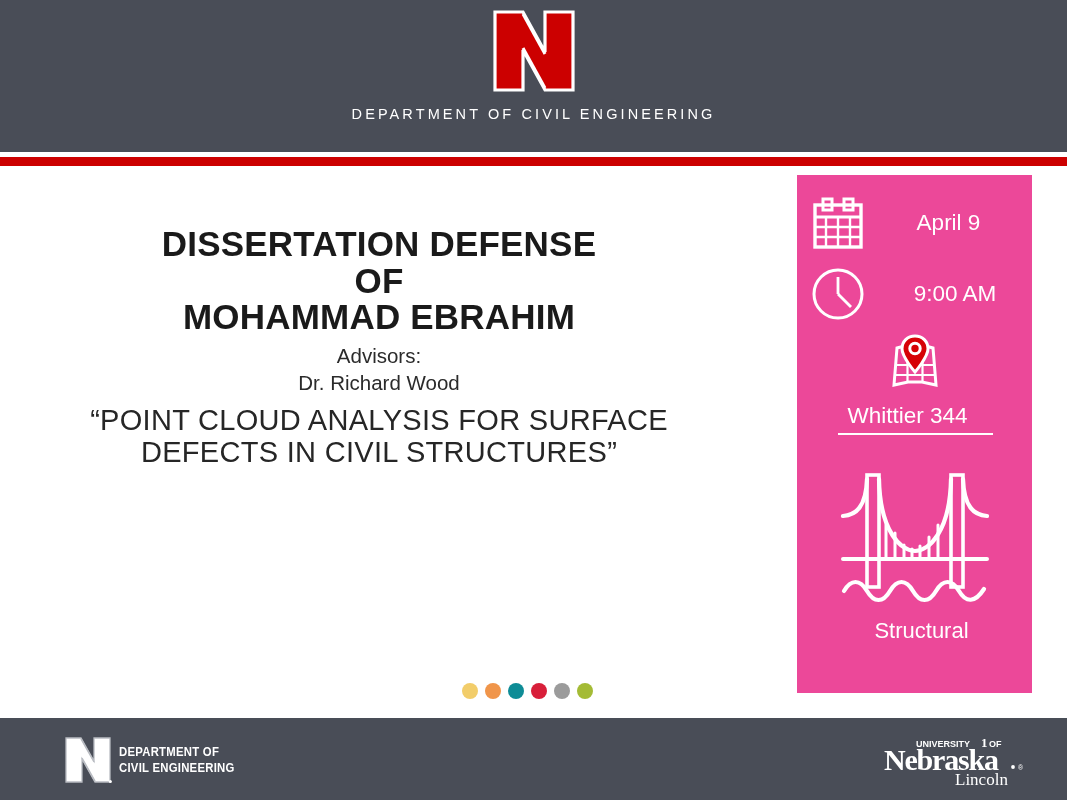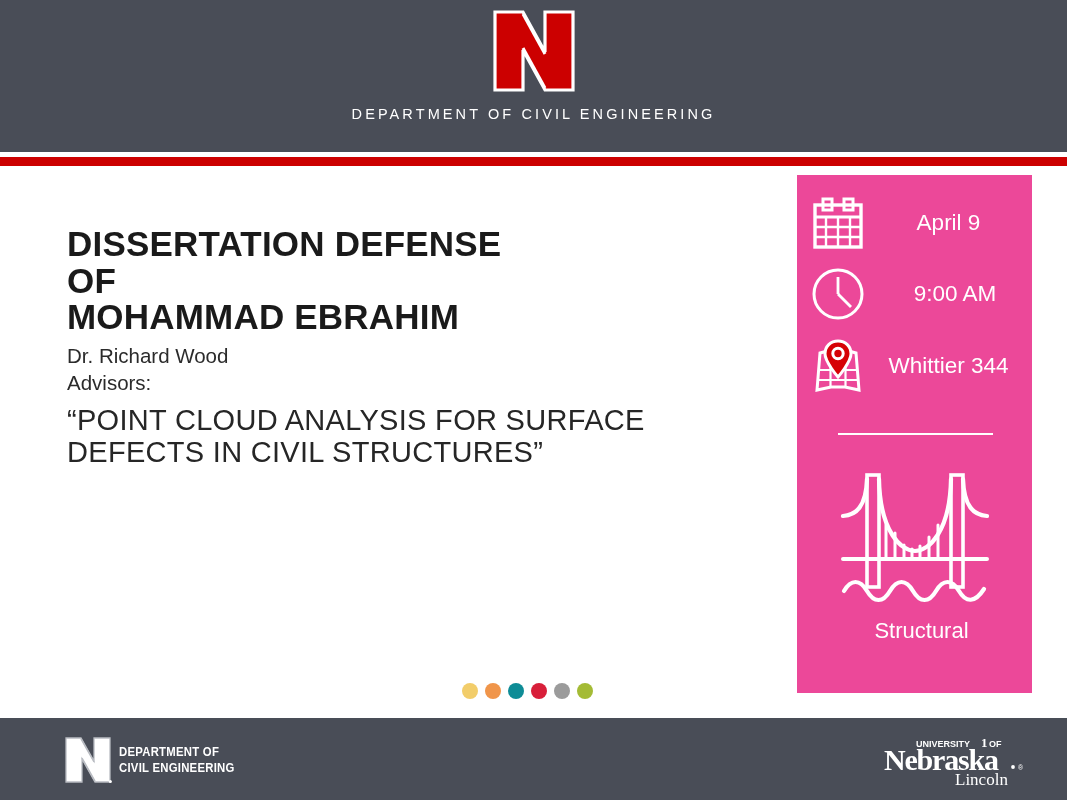--- a/index.html
+++ b/index.html
@@ -60,23 +60,24 @@
     position: absolute;
     left: 0; top: 157px;
     width: 1067px;
     height: 9px;
     background: #cc0000;
   }
 
   
   .main {
     position: absolute;
-    left: 67px;
+    left: 59px;
     top: 226px;
     width: 640px;
+    text-align: center;
   }
 
   .title-line {
     color: #1a1a1a;
     font-size: 35px;
     font-weight: bold;
     line-height: 36.5px;
     letter-spacing: 0.2px;
     white-space: nowrap;
   }
@@ -130,21 +131,21 @@
     position: absolute;
     left: 0;
     width: 235px;
     height: 66px;
     display: flex;
     align-items: center;
   }
 
   .panel-row.r1 { top: 15px; }
   .panel-row.r2 { top: 86px; gap: 13px; }
-  .panel-row.r3 { top: 158px; }
+  .panel-row.r3 { top: 145px; flex-direction: column; }
 
   .panel-icon {
     width: 82px;
     flex: 0 0 82px;
     display: flex;
     align-items: center;
     justify-content: center;
   }
 
   .panel-text {
@@ -251,22 +252,22 @@
   <div class="header-rule-white"></div>
   <div class="header-rule-red" style="background: rgb(204, 0, 0);"></div>
 
   <div class="main">
 
     <div class="title-line">DISSERTATION DEFENSE</div>
     <div class="title-line">OF</div>
     <div class="title-line">MOHAMMAD EBRAHIM</div>
 
     <div class="advisors-block">
+      <div class="advisor-line">Advisors:</div>
       <div class="advisor-line">Dr. Richard Wood</div>
-      <div class="advisor-line">Advisors:</div>
     </div>
 
     <div class="dissertation-title">“POINT CLOUD ANALYSIS FOR SURFACE DEFECTS IN CIVIL STRUCTURES”</div>
   </div>
 
   <div class="dots">
     <span class="dot" id="dot0" style="background: rgb(242, 205, 106);"></span>
     <span class="dot" id="dot1" style="background: rgb(240, 149, 74);"></span>
     <span class="dot" id="dot2" style="background: rgb(14, 140, 150);"></span>
     <span class="dot" id="dot3" style="background: rgb(216, 31, 58);"></span>

